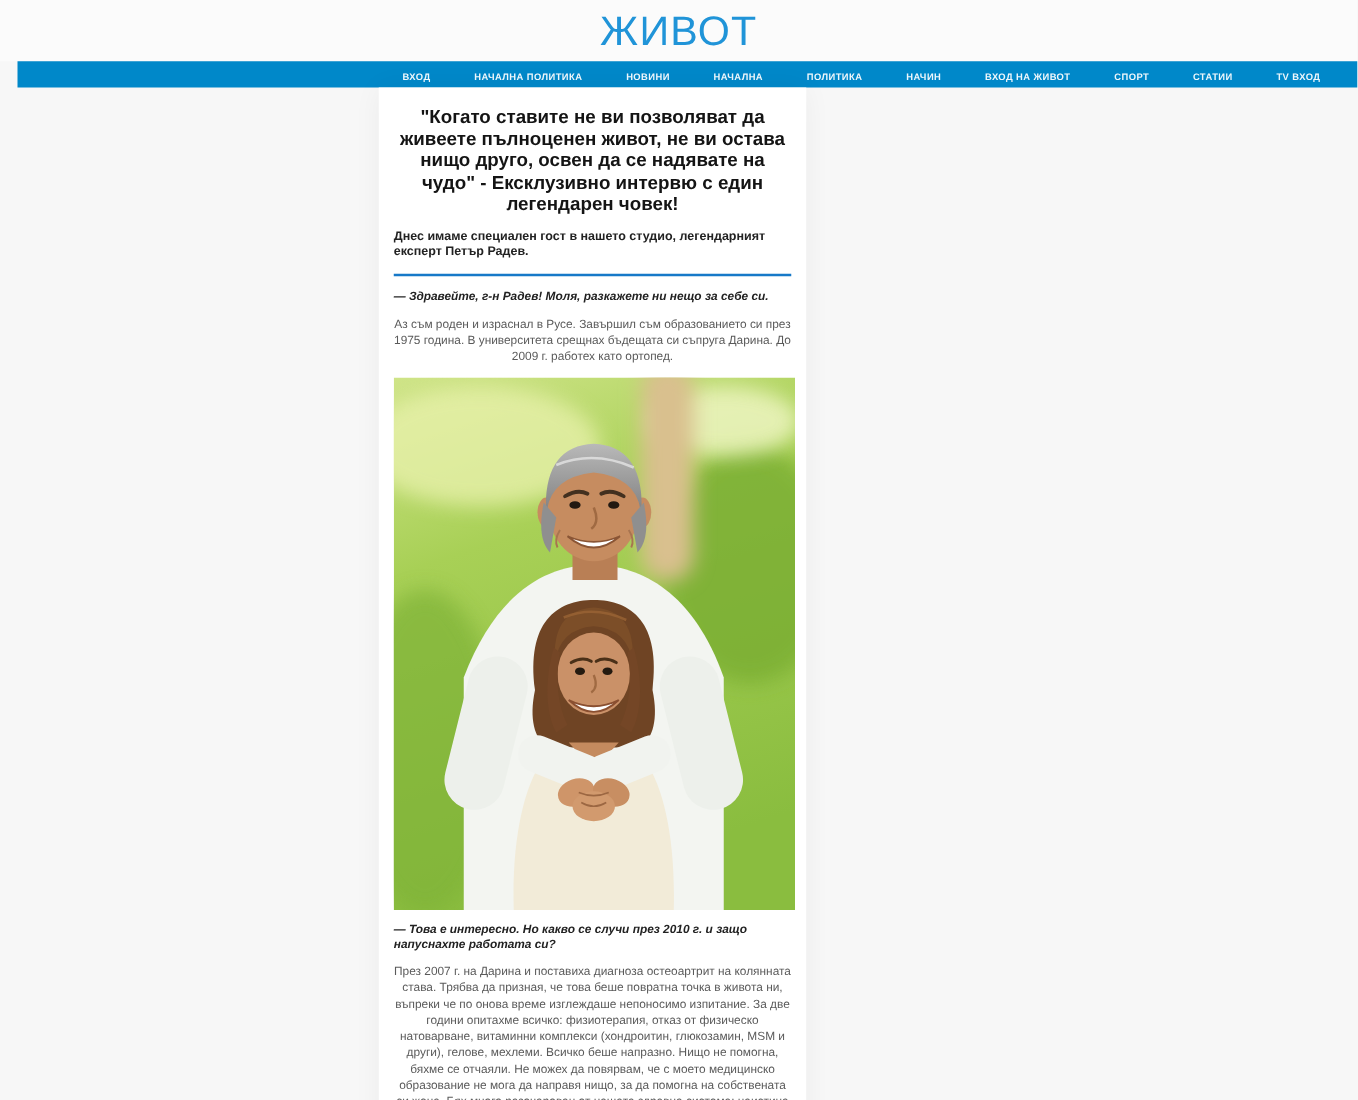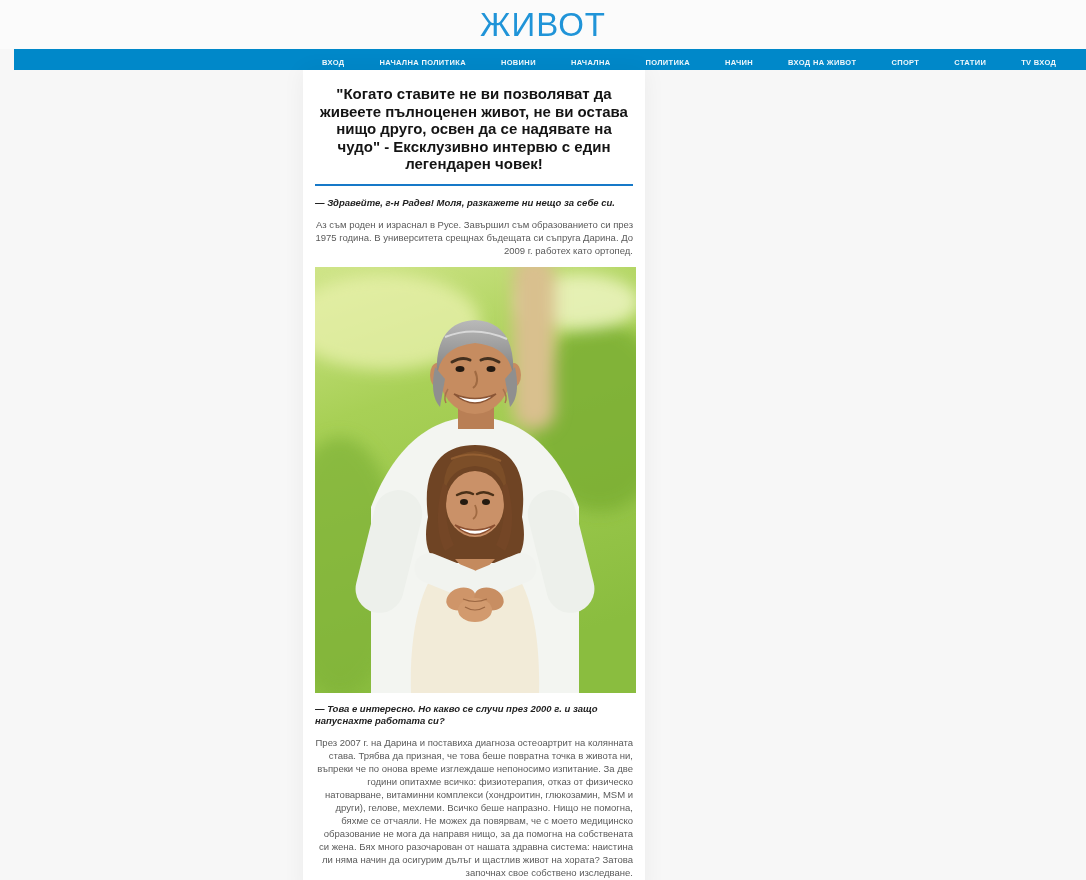--- a/index.html
+++ b/index.html
@@ -46,21 +46,21 @@
   }
   .divider {
     border: 0; border-top: 2px solid #1779c8; margin: 0 0 11px;
   }
   .question {
     font-size: 9.5px; font-weight: 700; color: #222222;
     line-height: 12px; margin: 0 0 9px; font-style: italic;
   }
   .answer {
     font-size: 9.5px; color: #5a5a5a; line-height: 13px;
-    margin: 0 0 10px; text-align: right;
+    margin: 0 0 10px; text-align: center;
   }
   figure { margin: 0 0 10px; }
   .photo { display: block; }
 </style>
 </head>
 <body>
 
 <header class="site-header">
   <div class="site-title">ЖИВОТ</div>
 </header>
@@ -76,20 +76,21 @@
     <li><a>ВХОД НА ЖИВОТ</a></li>
     <li><a>СПОРТ</a></li>
     <li><a>СТАТИИ</a></li>
     <li><a>TV ВХОД</a></li>
   </ul>
 </nav>
 
 <main class="content">
   <h1 class="headline">"Когато ставите не ви позволяват да живеете пълноценен живот, не ви остава нищо друго, освен да се надявате на чудо" - Ексклузивно интервю с един легендарен човек!</h1>
 
+  <p class="lead">Днес имаме специален гост в нашето студио, легендарният експерт Петър Радев.</p>
 
   <hr class="divider">
 
   <p class="question">— Здравейте, г-н Радев! Моля, разкажете ни нещо за себе си.</p>
   <p class="answer">Аз съм роден и израснал в Русе. Завършил съм образованието си през 1975 година. В университета срещнах бъдещата си съпруга Дарина. До 2009 г. работех като ортопед.</p>
 
   <figure>
     <svg class="photo" width="321" height="426" viewBox="0 0 321 426">
       <defs>
         <linearGradient id="grass" x1="0" y1="0" x2="0.25" y2="1">
@@ -156,16 +157,16 @@
         <rect x="98" y="294" width="72" height="30" rx="15" fill="#f1f3ef" transform="rotate(22 134 309)"></rect>
         <rect x="151" y="294" width="72" height="30" rx="15" fill="#f1f3ef" transform="rotate(-22 187 309)"></rect>
         <ellipse cx="146" cy="332" rx="15" ry="11" fill="#cf9569" transform="rotate(-18 146 332)"></ellipse>
         <ellipse cx="174" cy="332" rx="15" ry="11" fill="#c88e62" transform="rotate(18 174 332)"></ellipse>
         <ellipse cx="160" cy="343" rx="17" ry="12" fill="#d29a6e"></ellipse>
         <path d="M150 340 q10 6 20 0 M148 332 q12 5 24 0" stroke="#9c6742" stroke-width="1.2" fill="none"></path>
       </g>
     </svg>
   </figure>
 
-  <p class="question">— Това е интересно. Но какво се случи през 2000 г. и защо напуснахте работата си?</p>
+  <p class="question">— Това е интересно. Но какво се случи през 2010 г. и защо напуснахте работата си?</p>
   <p class="answer">През 2007 г. на Дарина и поставиха диагноза остеоартрит на колянната става. Трябва да призная, че това беше повратна точка в живота ни, въпреки че по онова време изглеждаше непоносимо изпитание. За две години опитахме всичко: физиотерапия, отказ от физическо натоварване, витаминни комплекси (хондроитин, глюкозамин, MSM и други), гелове, мехлеми. Всичко беше напразно. Нищо не помогна, бяхме се отчаяли. Не можех да повярвам, че с моето медицинско образование не мога да направя нищо, за да помогна на собствената си жена. Бях много разочарован от нашата здравна система: наистина ли няма начин да осигурим дълъг и щастлив живот на хората? Затова започнах свое собствено изследване.</p>
 
 </main>
 
 </body></html>

